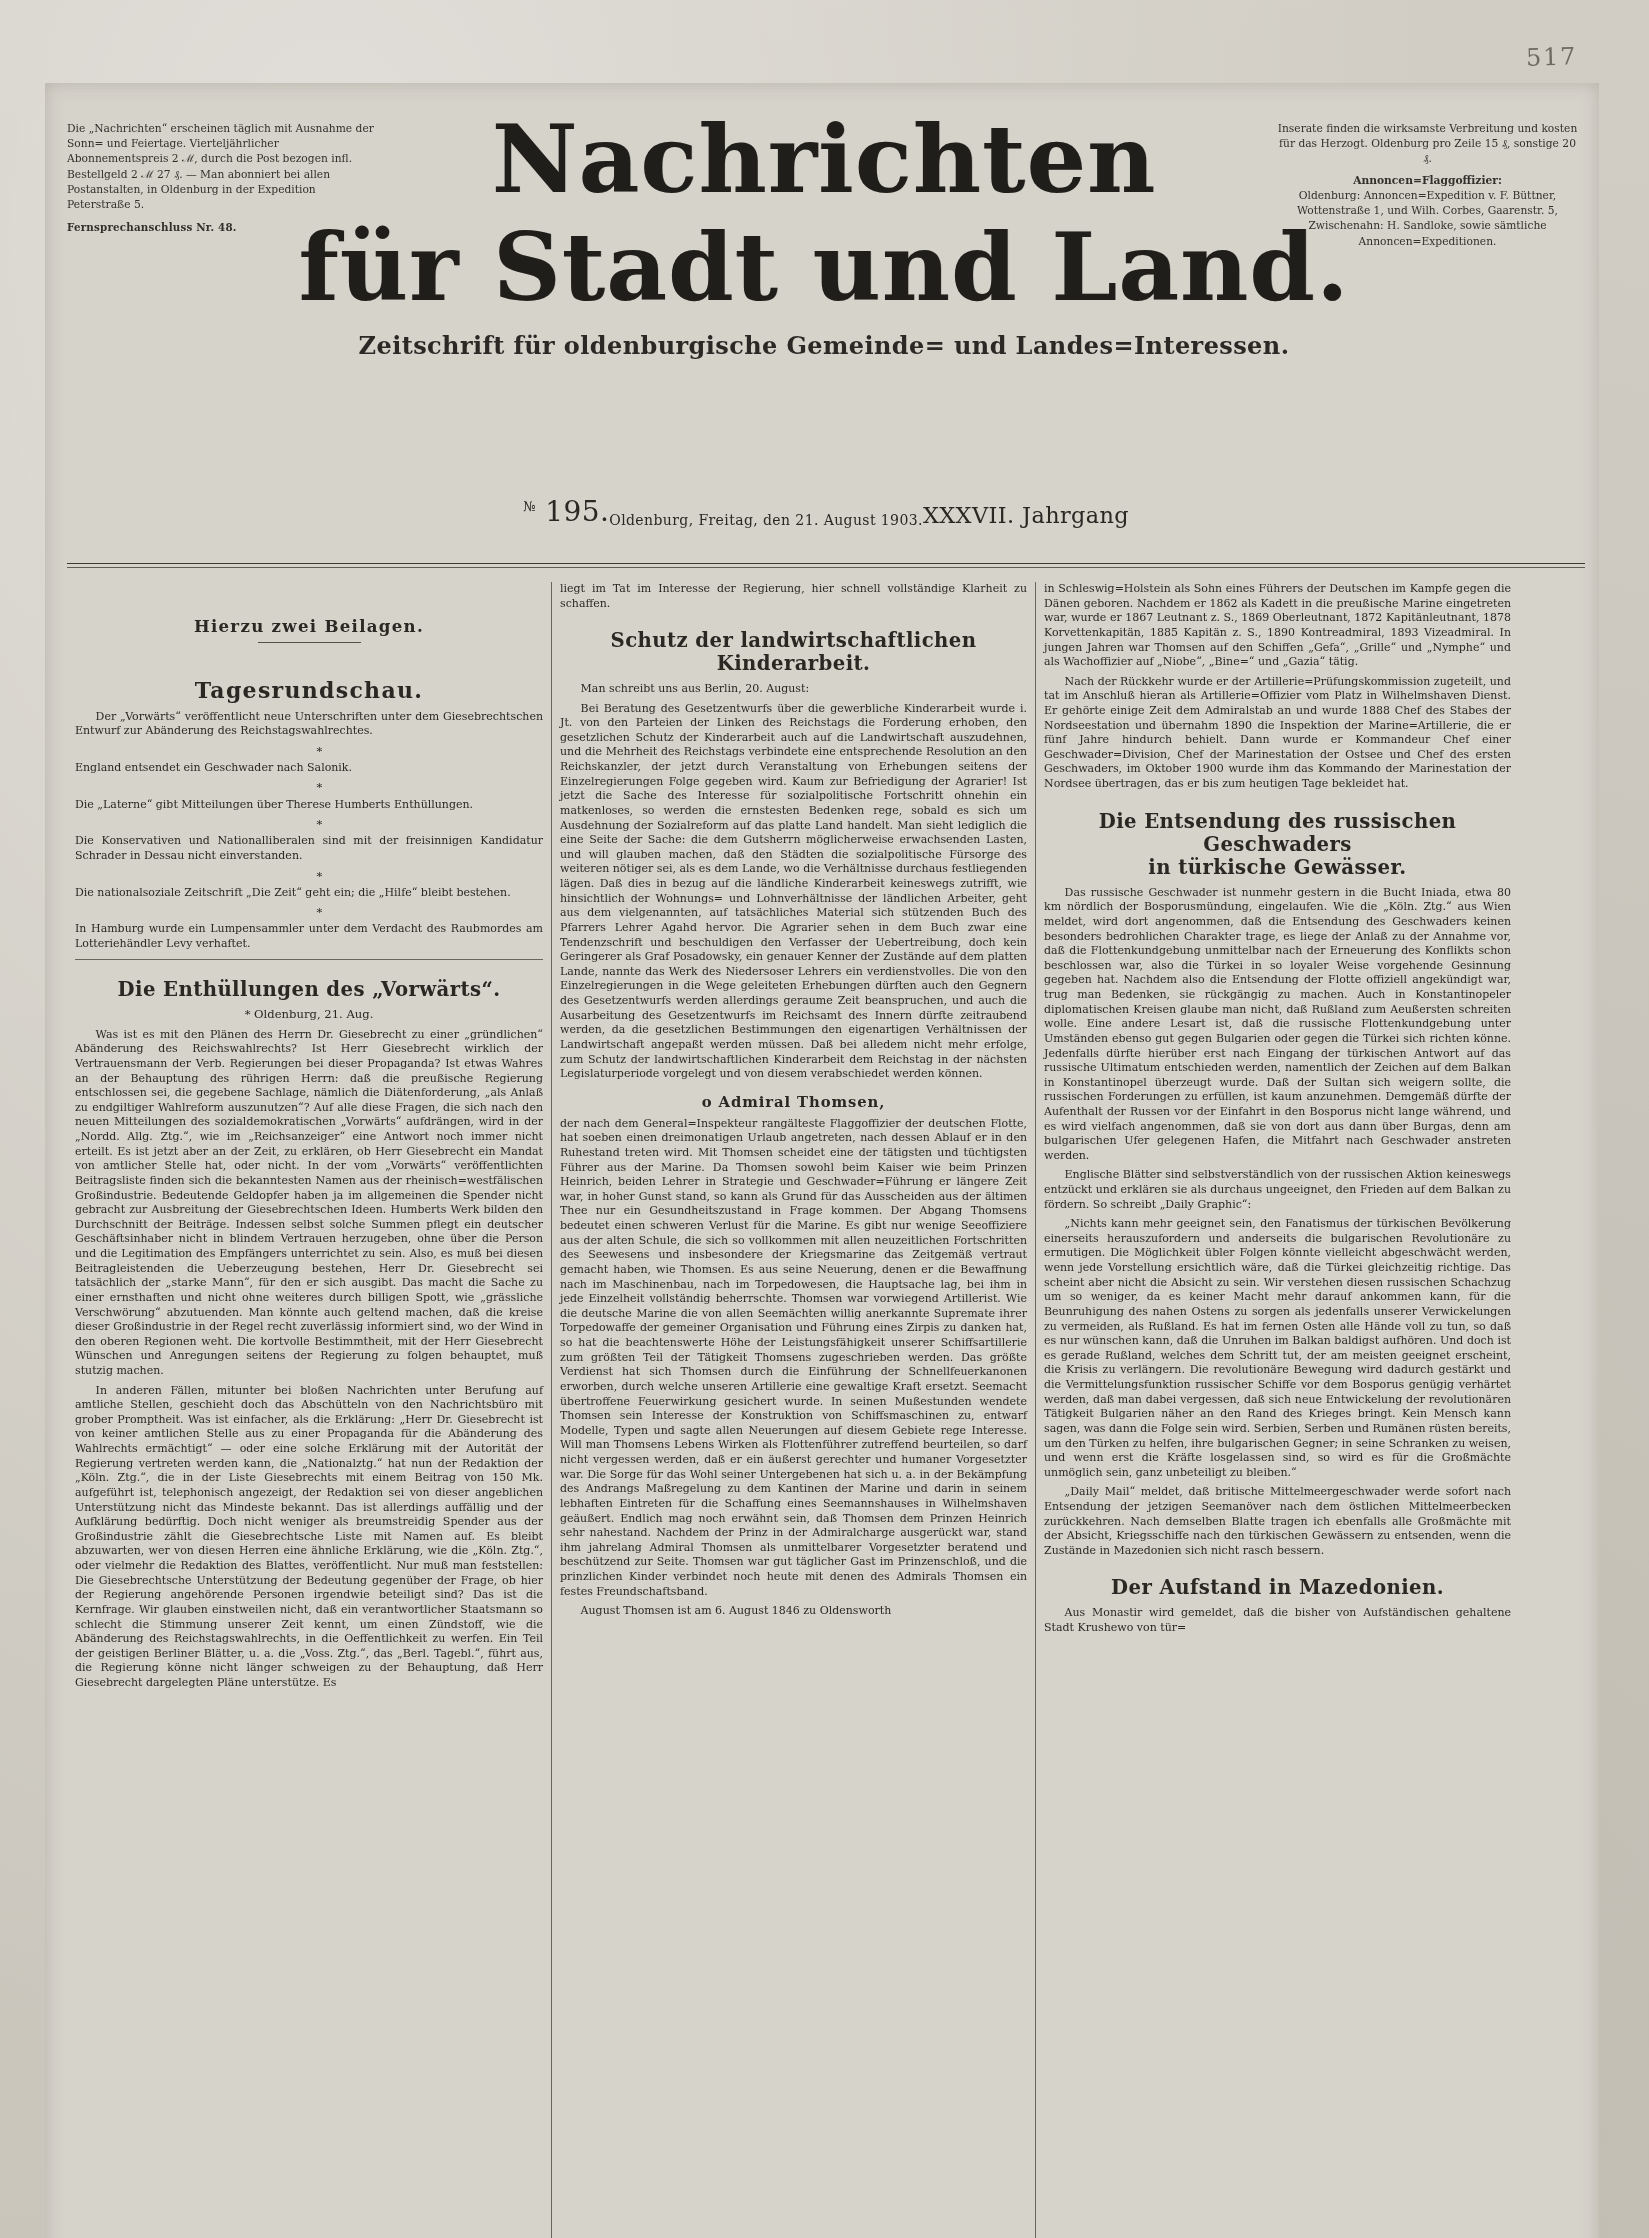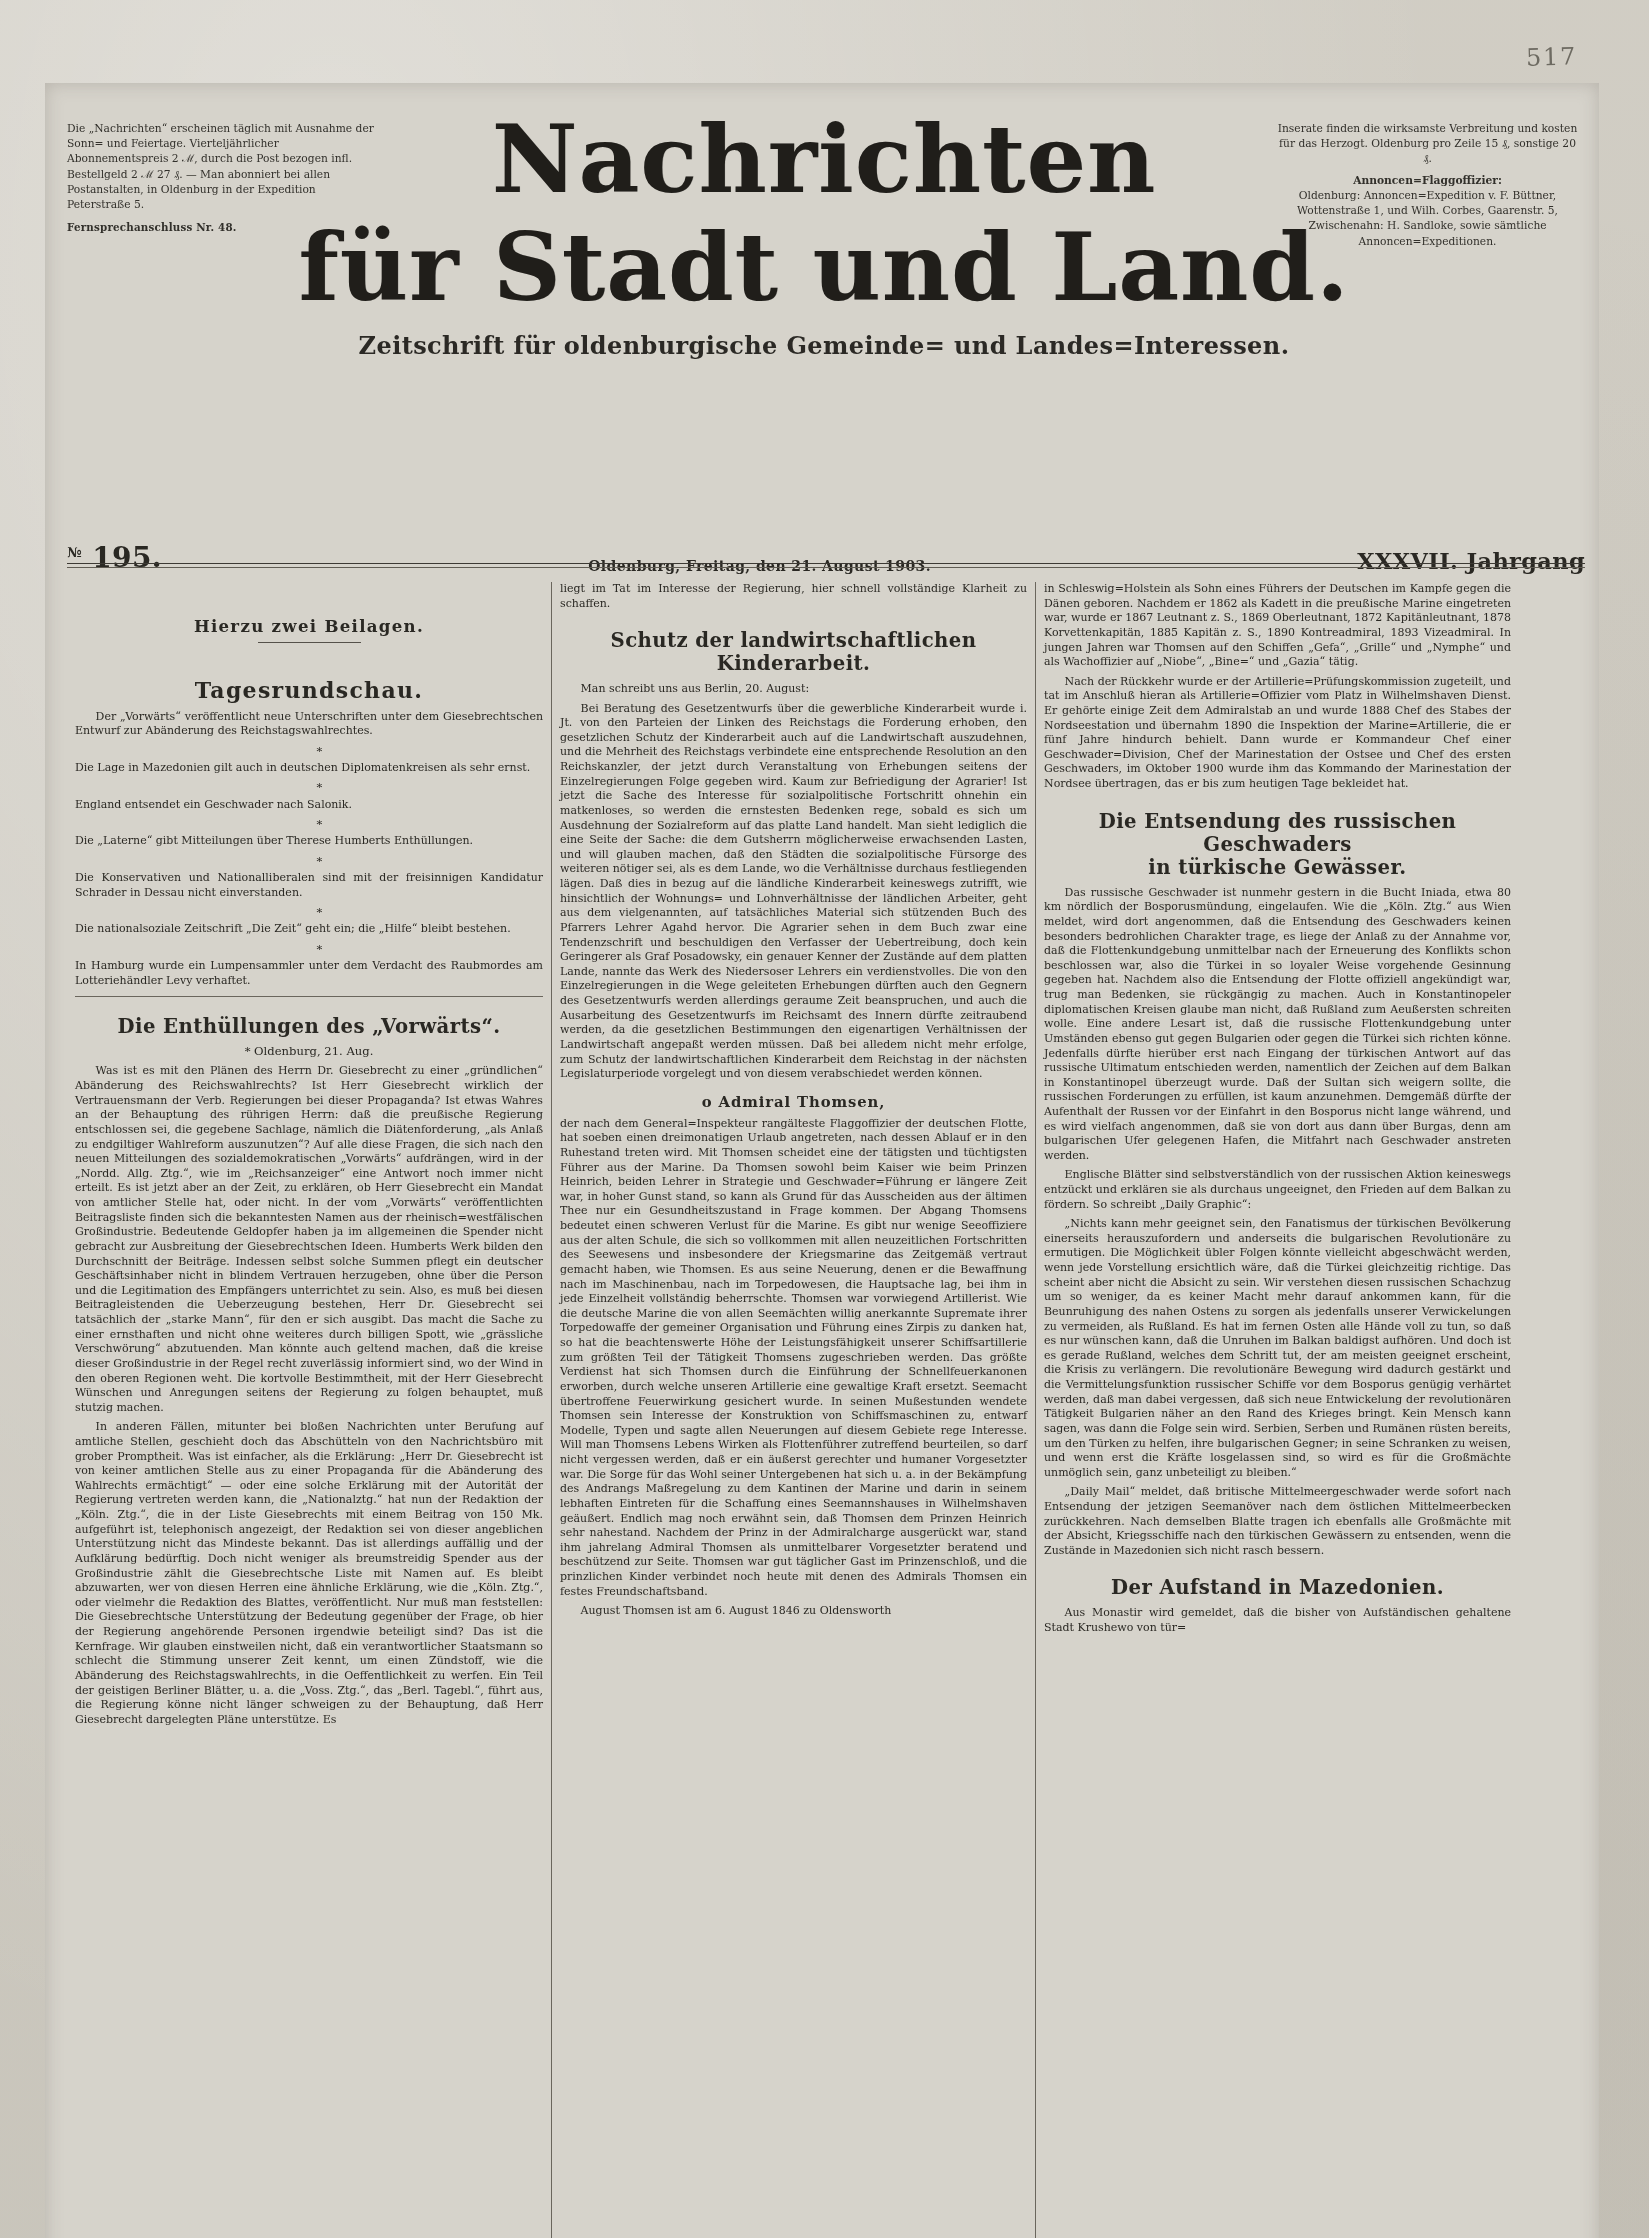--- a/index.html
+++ b/index.html
@@ -86,26 +86,26 @@
     margin-top: 8px;
     font-weight: 700;
     font-size: 10.3px;
     letter-spacing: 0.2px;
   }
 
   
   .issueline {
     position: absolute;
     left: 67px;
-    top: 541px;
+    top: 495px;
     width: 1518px;
     display: flex;
     align-items: flex-end;
-    justify-content: space-between;
-    font-weight: 700;
+    justify-content: center;
+    font-weight: 400;
   }
   .issue-no { font-size: 28px; letter-spacing: 0.4px; }
   .issue-no sup { font-size: 13.4px; }
   .issue-place { font-size: 14px; letter-spacing: 0.4px; }
   .issue-year { font-size: 22.4px; letter-spacing: 0.4px; }
 
   .rule-top {
     position: absolute;
     left: 67px;
     top: 563px;
@@ -236,21 +236,20 @@
   <div class="rule-top"></div>
   <div class="rule-top2"></div>
 
   <div class="cols">
 
     <div class="col">
       <div class="beilage spaced">Hierzu zwei Beilagen.</div>
       <div class="hr-short"></div>
       <div class="colhead spaced">Tagesrundschau.</div>
       <p class="ind">Der „Vorwärts“ veröffentlicht neue Unterschriften unter dem Giesebrechtschen Entwurf zur Abänderung des Reichstagswahlrechtes.</p>
-      <p class="ind dot">Die Lage in Mazedonien gilt auch in deutschen Diplomatenkreisen als sehr ernst.</p>
       <p class="ind dot">England entsendet ein Geschwader nach Salonik.</p>
       <p class="ind dot">Die „Laterne“ gibt Mitteilungen über Therese Humberts Enthüllungen.</p>
       <p class="ind dot">Die Konservativen und Nationalliberalen sind mit der freisinnigen Kandidatur Schrader in Dessau nicht einverstanden.</p>
       <p class="ind dot">Die nationalsoziale Zeitschrift „Die Zeit“ geht ein; die „Hilfe“ bleibt bestehen.</p>
       <p class="ind dot">In Hamburg wurde ein Lumpensammler unter dem Verdacht des Raubmordes am Lotteriehändler Levy verhaftet.</p>
       <div class="hr-thin"></div>
       <div class="colhead big">Die Enthüllungen des „Vorwärts“.</div>
       <div class="dateline">* Oldenburg, 21. Aug.</div>
       <p class="ind">Was ist es mit den Plänen des Herrn Dr. Giesebrecht zu einer „gründlichen“ Abänderung des Reichswahlrechts? Ist Herr Giesebrecht wirklich der Vertrauensmann der Verb. Regierungen bei dieser Propaganda? Ist etwas Wahres an der Behauptung des rührigen Herrn: daß die preußische Regierung entschlossen sei, die gegebene Sachlage, nämlich die Diätenforderung, „als Anlaß zu endgiltiger Wahlreform auszunutzen“? Auf alle diese Fragen, die sich nach den neuen Mitteilungen des sozialdemokratischen „Vorwärts“ aufdrängen, wird in der „Nordd. Allg. Ztg.“, wie im „Reichsanzeiger“ eine Antwort noch immer nicht erteilt. Es ist jetzt aber an der Zeit, zu erklären, ob Herr Giesebrecht ein Mandat von amtlicher Stelle hat, oder nicht. In der vom „Vorwärts“ veröffentlichten Beitragsliste finden sich die bekanntesten Namen aus der rheinisch=westfälischen Großindustrie. Bedeutende Geldopfer haben ja im allgemeinen die Spender nicht gebracht zur Ausbreitung der Giesebrechtschen Ideen. Humberts Werk bilden den Durchschnitt der Beiträge. Indessen selbst solche Summen pflegt ein deutscher Geschäftsinhaber nicht in blindem Vertrauen herzugeben, ohne über die Person und die Legitimation des Empfängers unterrichtet zu sein. Also, es muß bei diesen Beitragleistenden die Ueberzeugung bestehen, Herr Dr. Giesebrecht sei tatsächlich der „starke Mann“, für den er sich ausgibt. Das macht die Sache zu einer ernsthaften und nicht ohne weiteres durch billigen Spott, wie „grässliche Verschwörung“ abzutuenden. Man könnte auch geltend machen, daß die kreise dieser Großindustrie in der Regel recht zuverlässig informiert sind, wo der Wind in den oberen Regionen weht. Die kortvolle Bestimmtheit, mit der Herr Giesebrecht Wünschen und Anregungen seitens der Regierung zu folgen behauptet, muß stutzig machen.</p>
       <p class="ind">In anderen Fällen, mitunter bei bloßen Nachrichten unter Berufung auf amtliche Stellen, geschieht doch das Abschütteln von den Nachrichtsbüro mit grober Promptheit. Was ist einfacher, als die Erklärung: „Herr Dr. Giesebrecht ist von keiner amtlichen Stelle aus zu einer Propaganda für die Abänderung des Wahlrechts ermächtigt“ — oder eine solche Erklärung mit der Autorität der Regierung vertreten werden kann, die „Nationalztg.“ hat nun der Redaktion der „Köln. Ztg.“, die in der Liste Giesebrechts mit einem Beitrag von 150 Mk. aufgeführt ist, telephonisch angezeigt, der Redaktion sei von dieser angeblichen Unterstützung nicht das Mindeste bekannt. Das ist allerdings auffällig und der Aufklärung bedürftig. Doch nicht weniger als breumstreidig Spender aus der Großindustrie zählt die Giesebrechtsche Liste mit Namen auf. Es bleibt abzuwarten, wer von diesen Herren eine ähnliche Erklärung, wie die „Köln. Ztg.“, oder vielmehr die Redaktion des Blattes, veröffentlicht. Nur muß man feststellen: Die Giesebrechtsche Unterstützung der Bedeutung gegenüber der Frage, ob hier der Regierung angehörende Personen irgendwie beteiligt sind? Das ist die Kernfrage. Wir glauben einstweilen nicht, daß ein verantwortlicher Staatsmann so schlecht die Stimmung unserer Zeit kennt, um einen Zündstoff, wie die Abänderung des Reichstagswahlrechts, in die Oeffentlichkeit zu werfen. Ein Teil der geistigen Berliner Blätter, u. a. die „Voss. Ztg.“, das „Berl. Tagebl.“, führt aus, die Regierung könne nicht länger schweigen zu der Behauptung, daß Herr Giesebrecht dargelegten Pläne unterstütze. Es</p>

